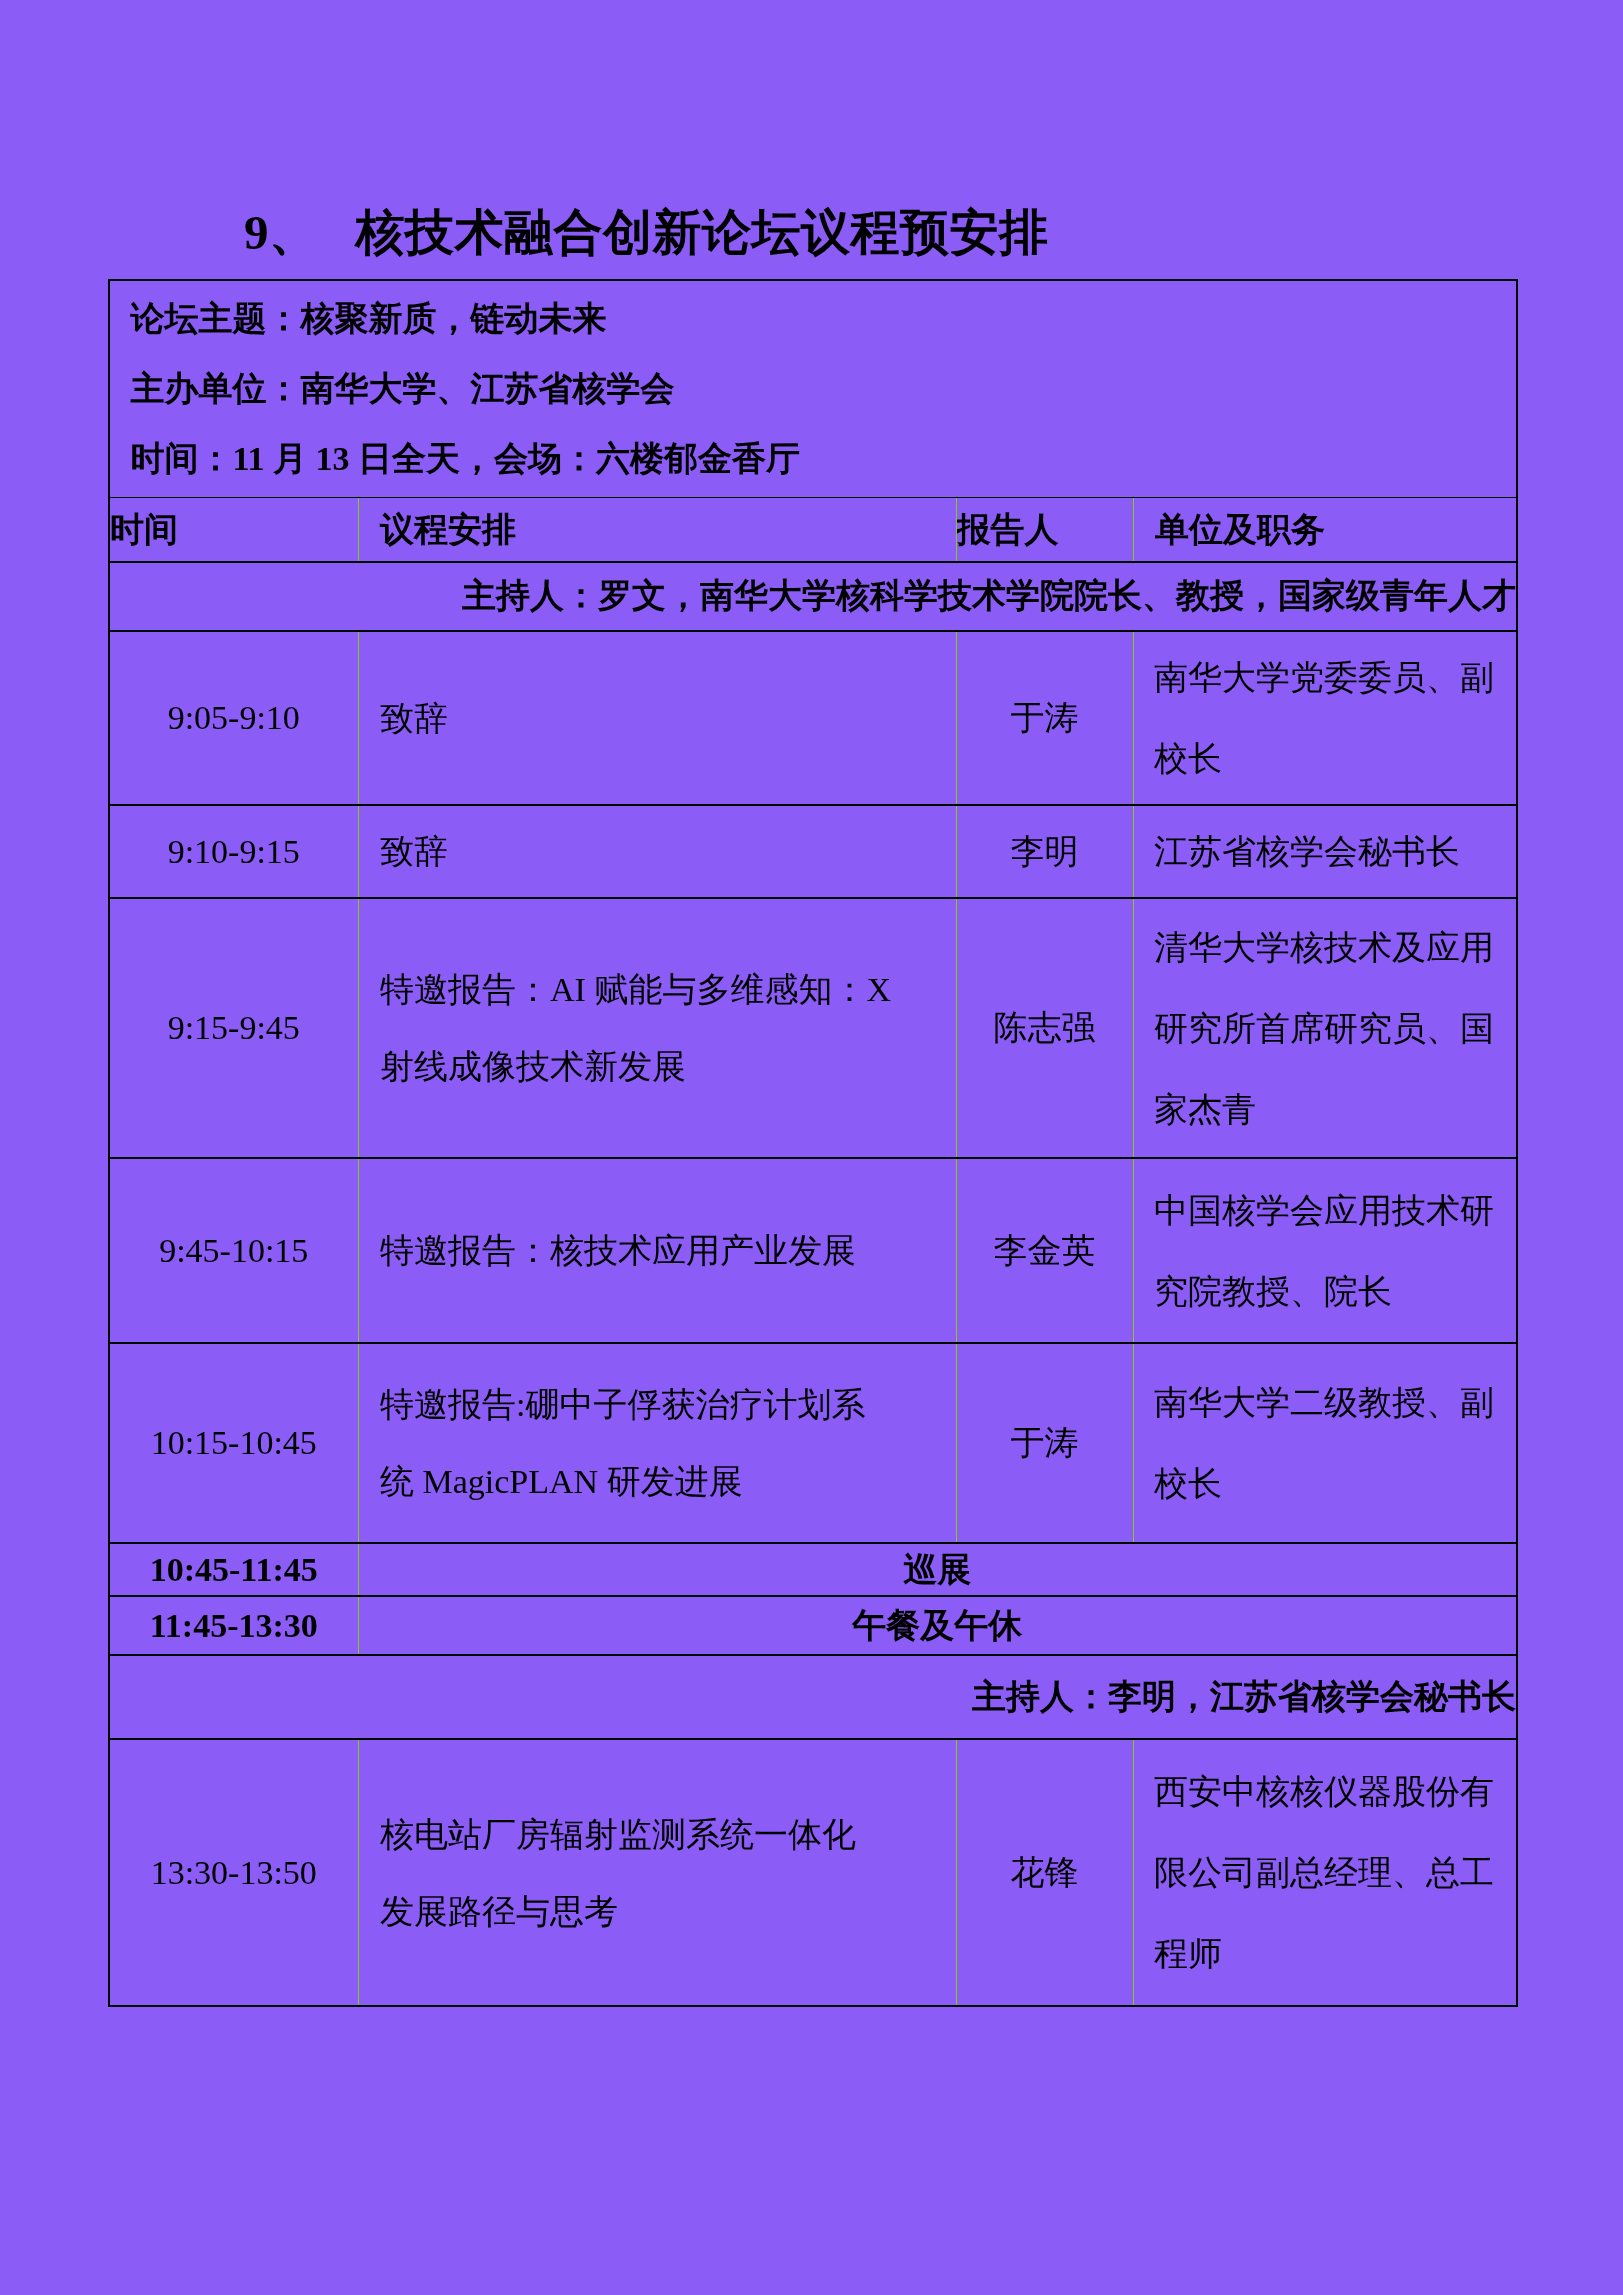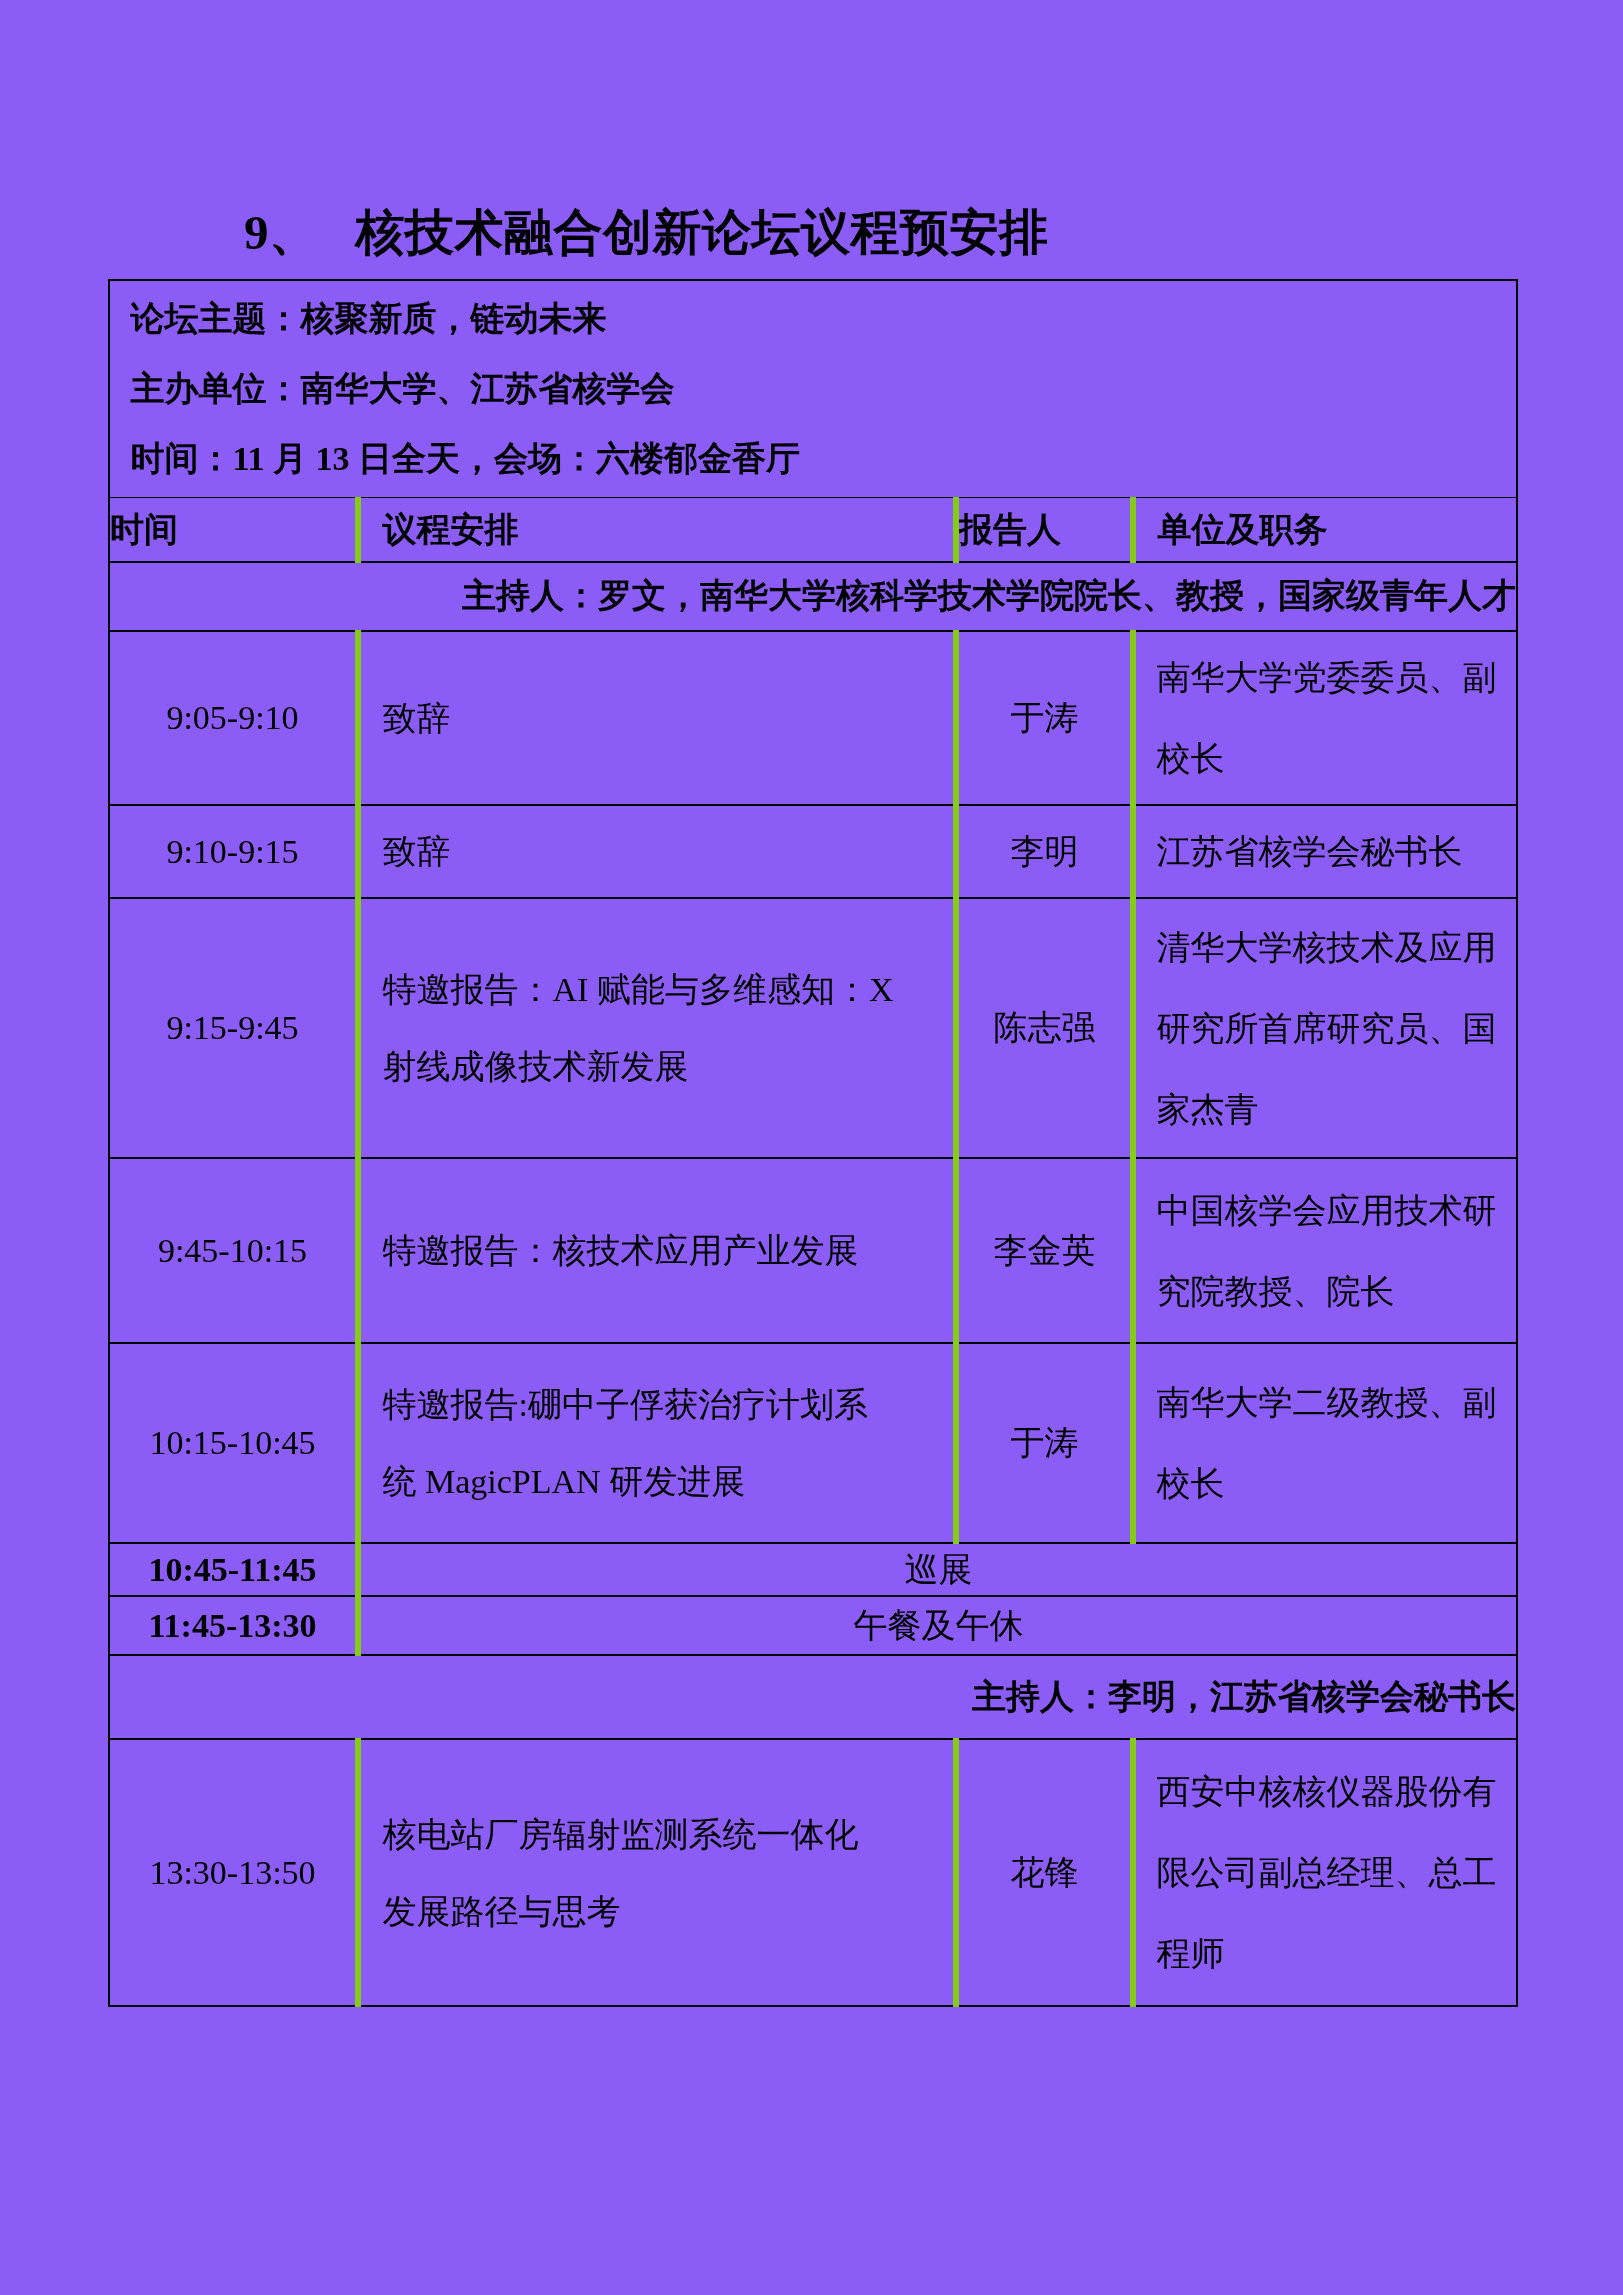--- a/index.html
+++ b/index.html
@@ -33,37 +33,37 @@
     vertical-align: middle;
     font-size: 34px;
     font-weight: normal;
     padding: 0;
     overflow: hidden;
   }
   
   tr.t4 > td, tr.t4 > th { border-top: 2px solid #000; }
   tr.t2 > td, tr.t2 > th { border-top: 1px solid #000; }
   
-  .vline { border-left: 6px solid #84cc16; }
+  .vline { border-left: 1px solid #84cc16; }
 
   .info-cell { padding: 3.1px 15.3px 3.1px 20.4px; }
   .info-line { line-height: 70px; font-weight: bold; white-space: pre-line; }
 
   th.h-time, th.h-speaker { text-align: left; font-weight: bold; }
   th.h-agenda, th.h-affil { text-align: left; font-weight: bold; padding-left: 21.5px; }
 
   td.mod-cell { text-align: right; font-weight: bold; }
 
   td.time    { text-align: center; white-space: nowrap; }
   td.agenda  { text-align: left; padding: 5.1px 9.2px 5.1px 21.5px; white-space: pre-line; line-height: 77px; }
   td.speaker { text-align: center; }
   td.affil   { text-align: left; padding: 5.1px 7.2px 5.1px 20.4px; white-space: pre-line; line-height: 81px; }
 
   td.btime  { text-align: center; font-weight: bold; white-space: nowrap; }
-  td.blabel { text-align: center; font-weight: normal; }
+  td.blabel { text-align: center; font-weight: bold; }
 </style>
 </head>
 <body>
 
 <div class="page">
 
   <div class="doc-title">
     <span class="title-num">9、</span><span>核技术融合创新论坛议程预安排</span>
   </div>
 

